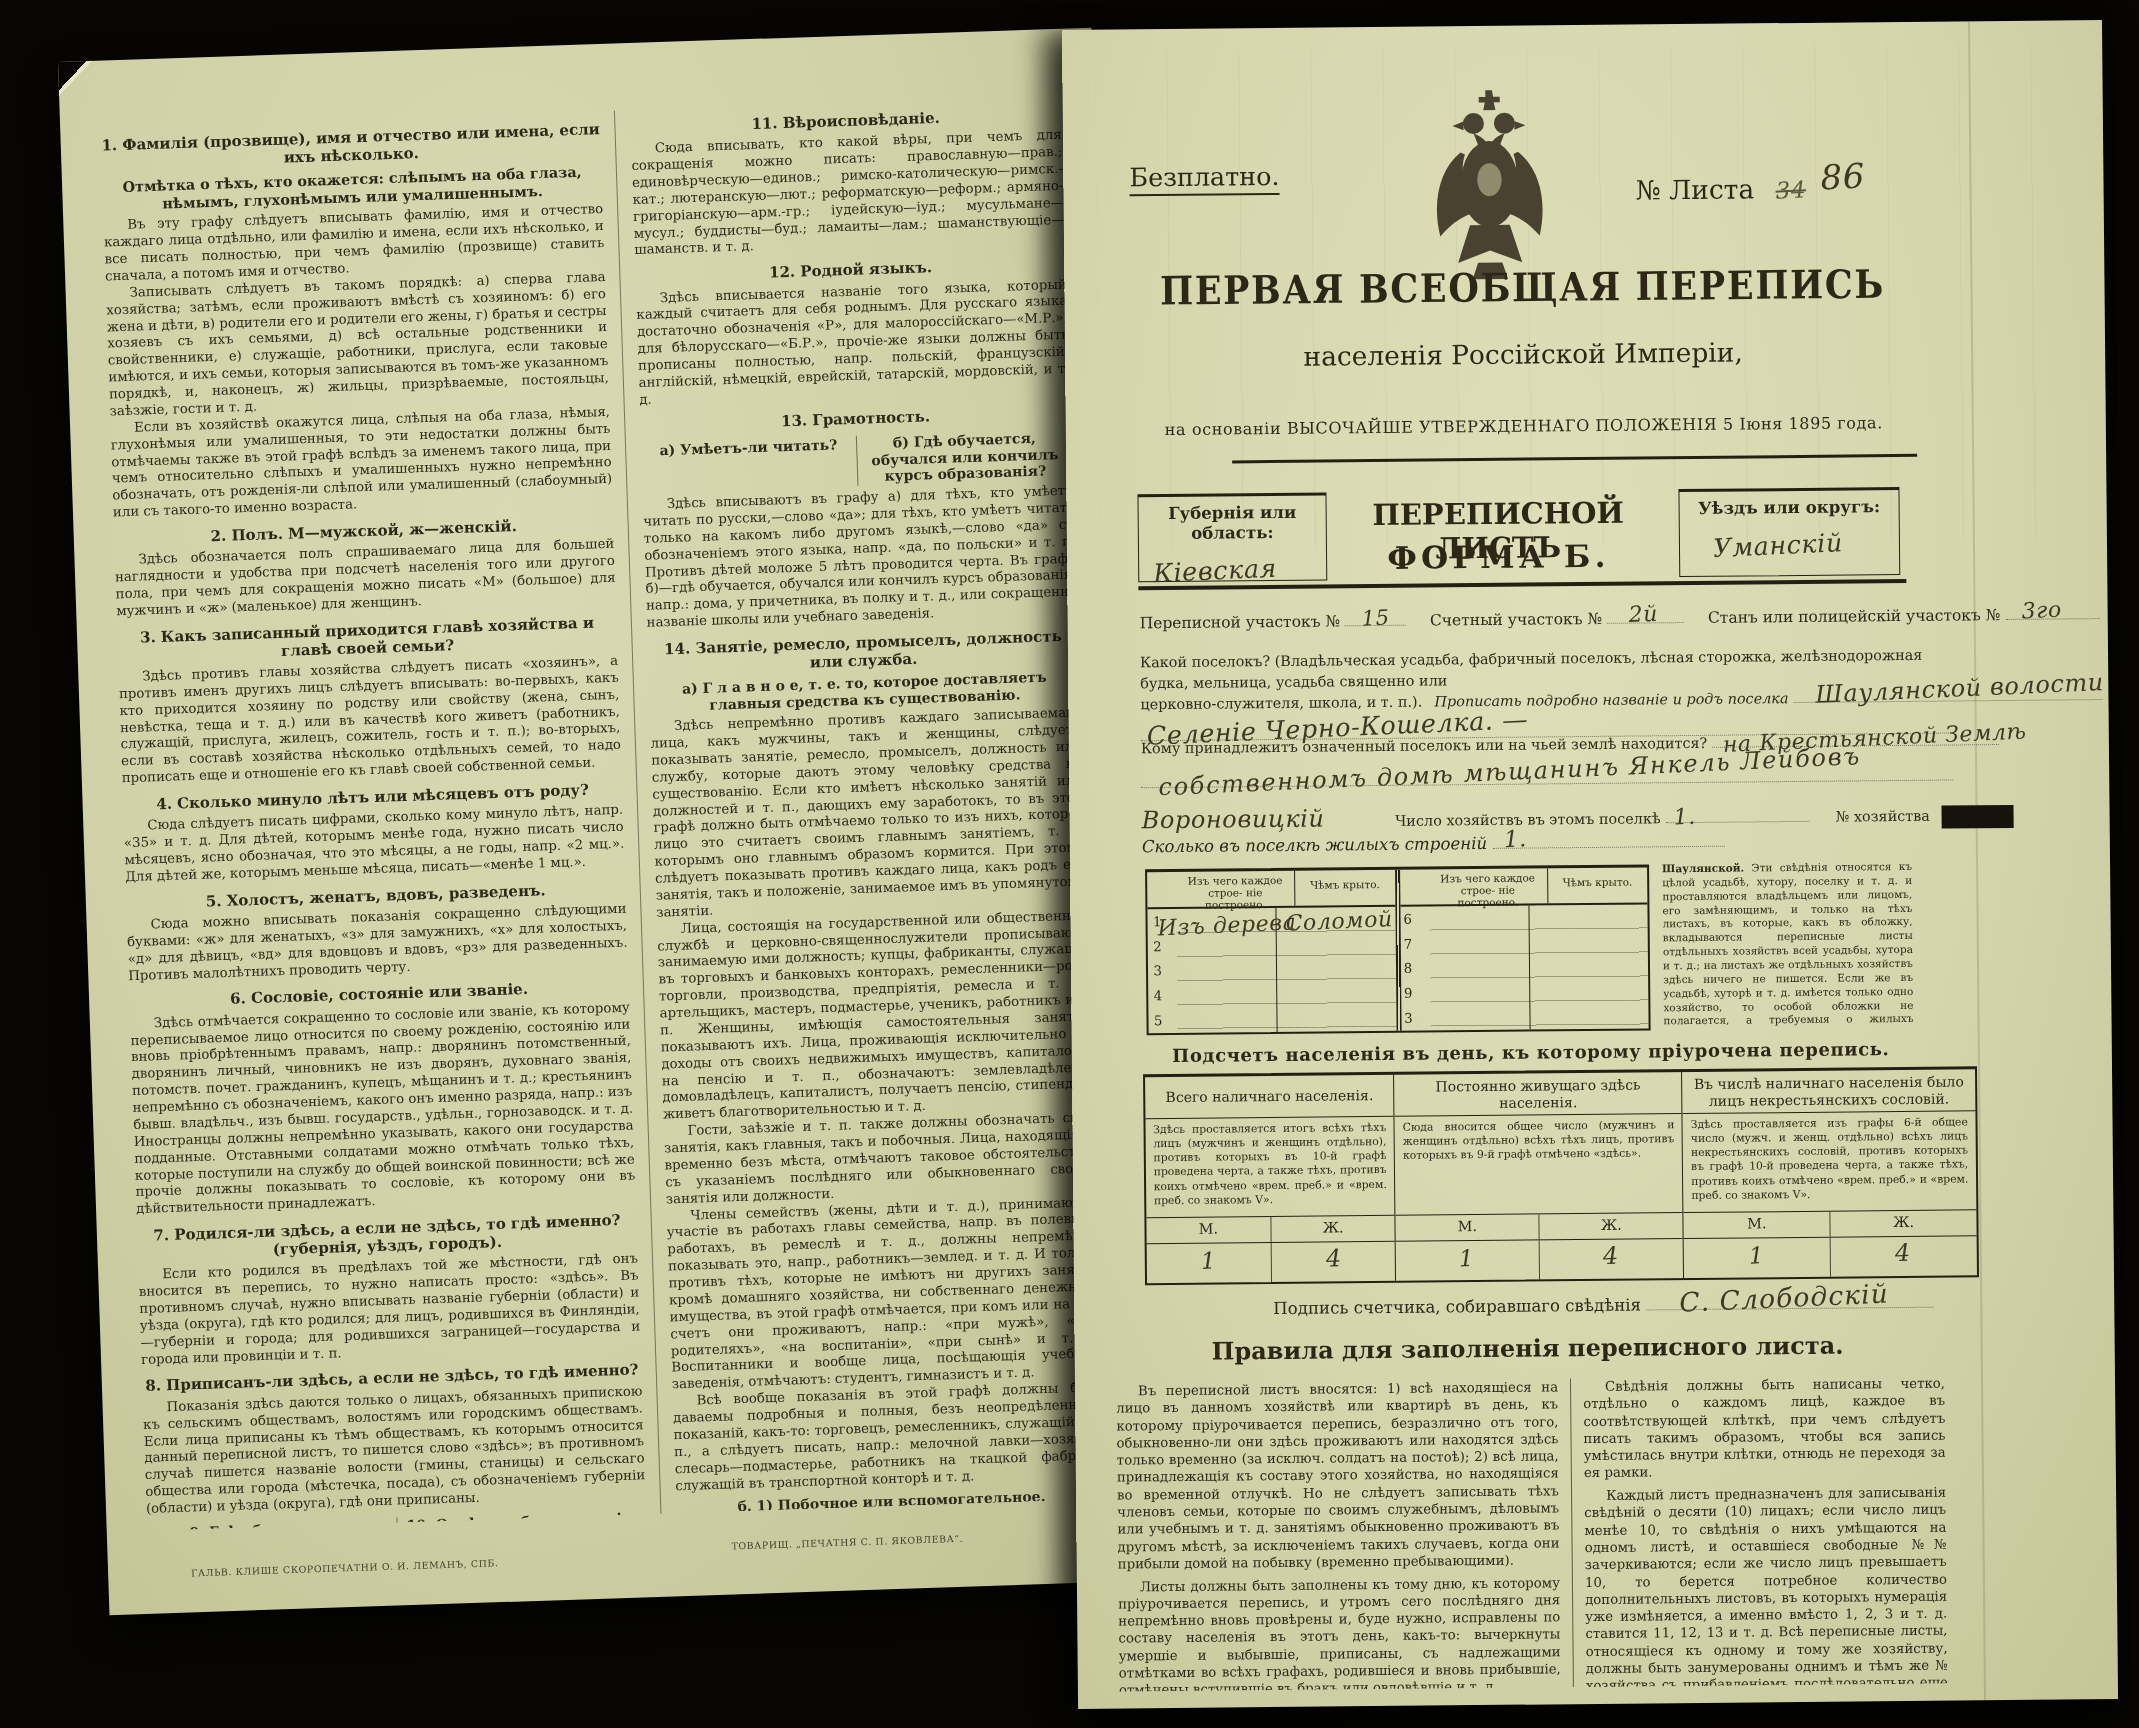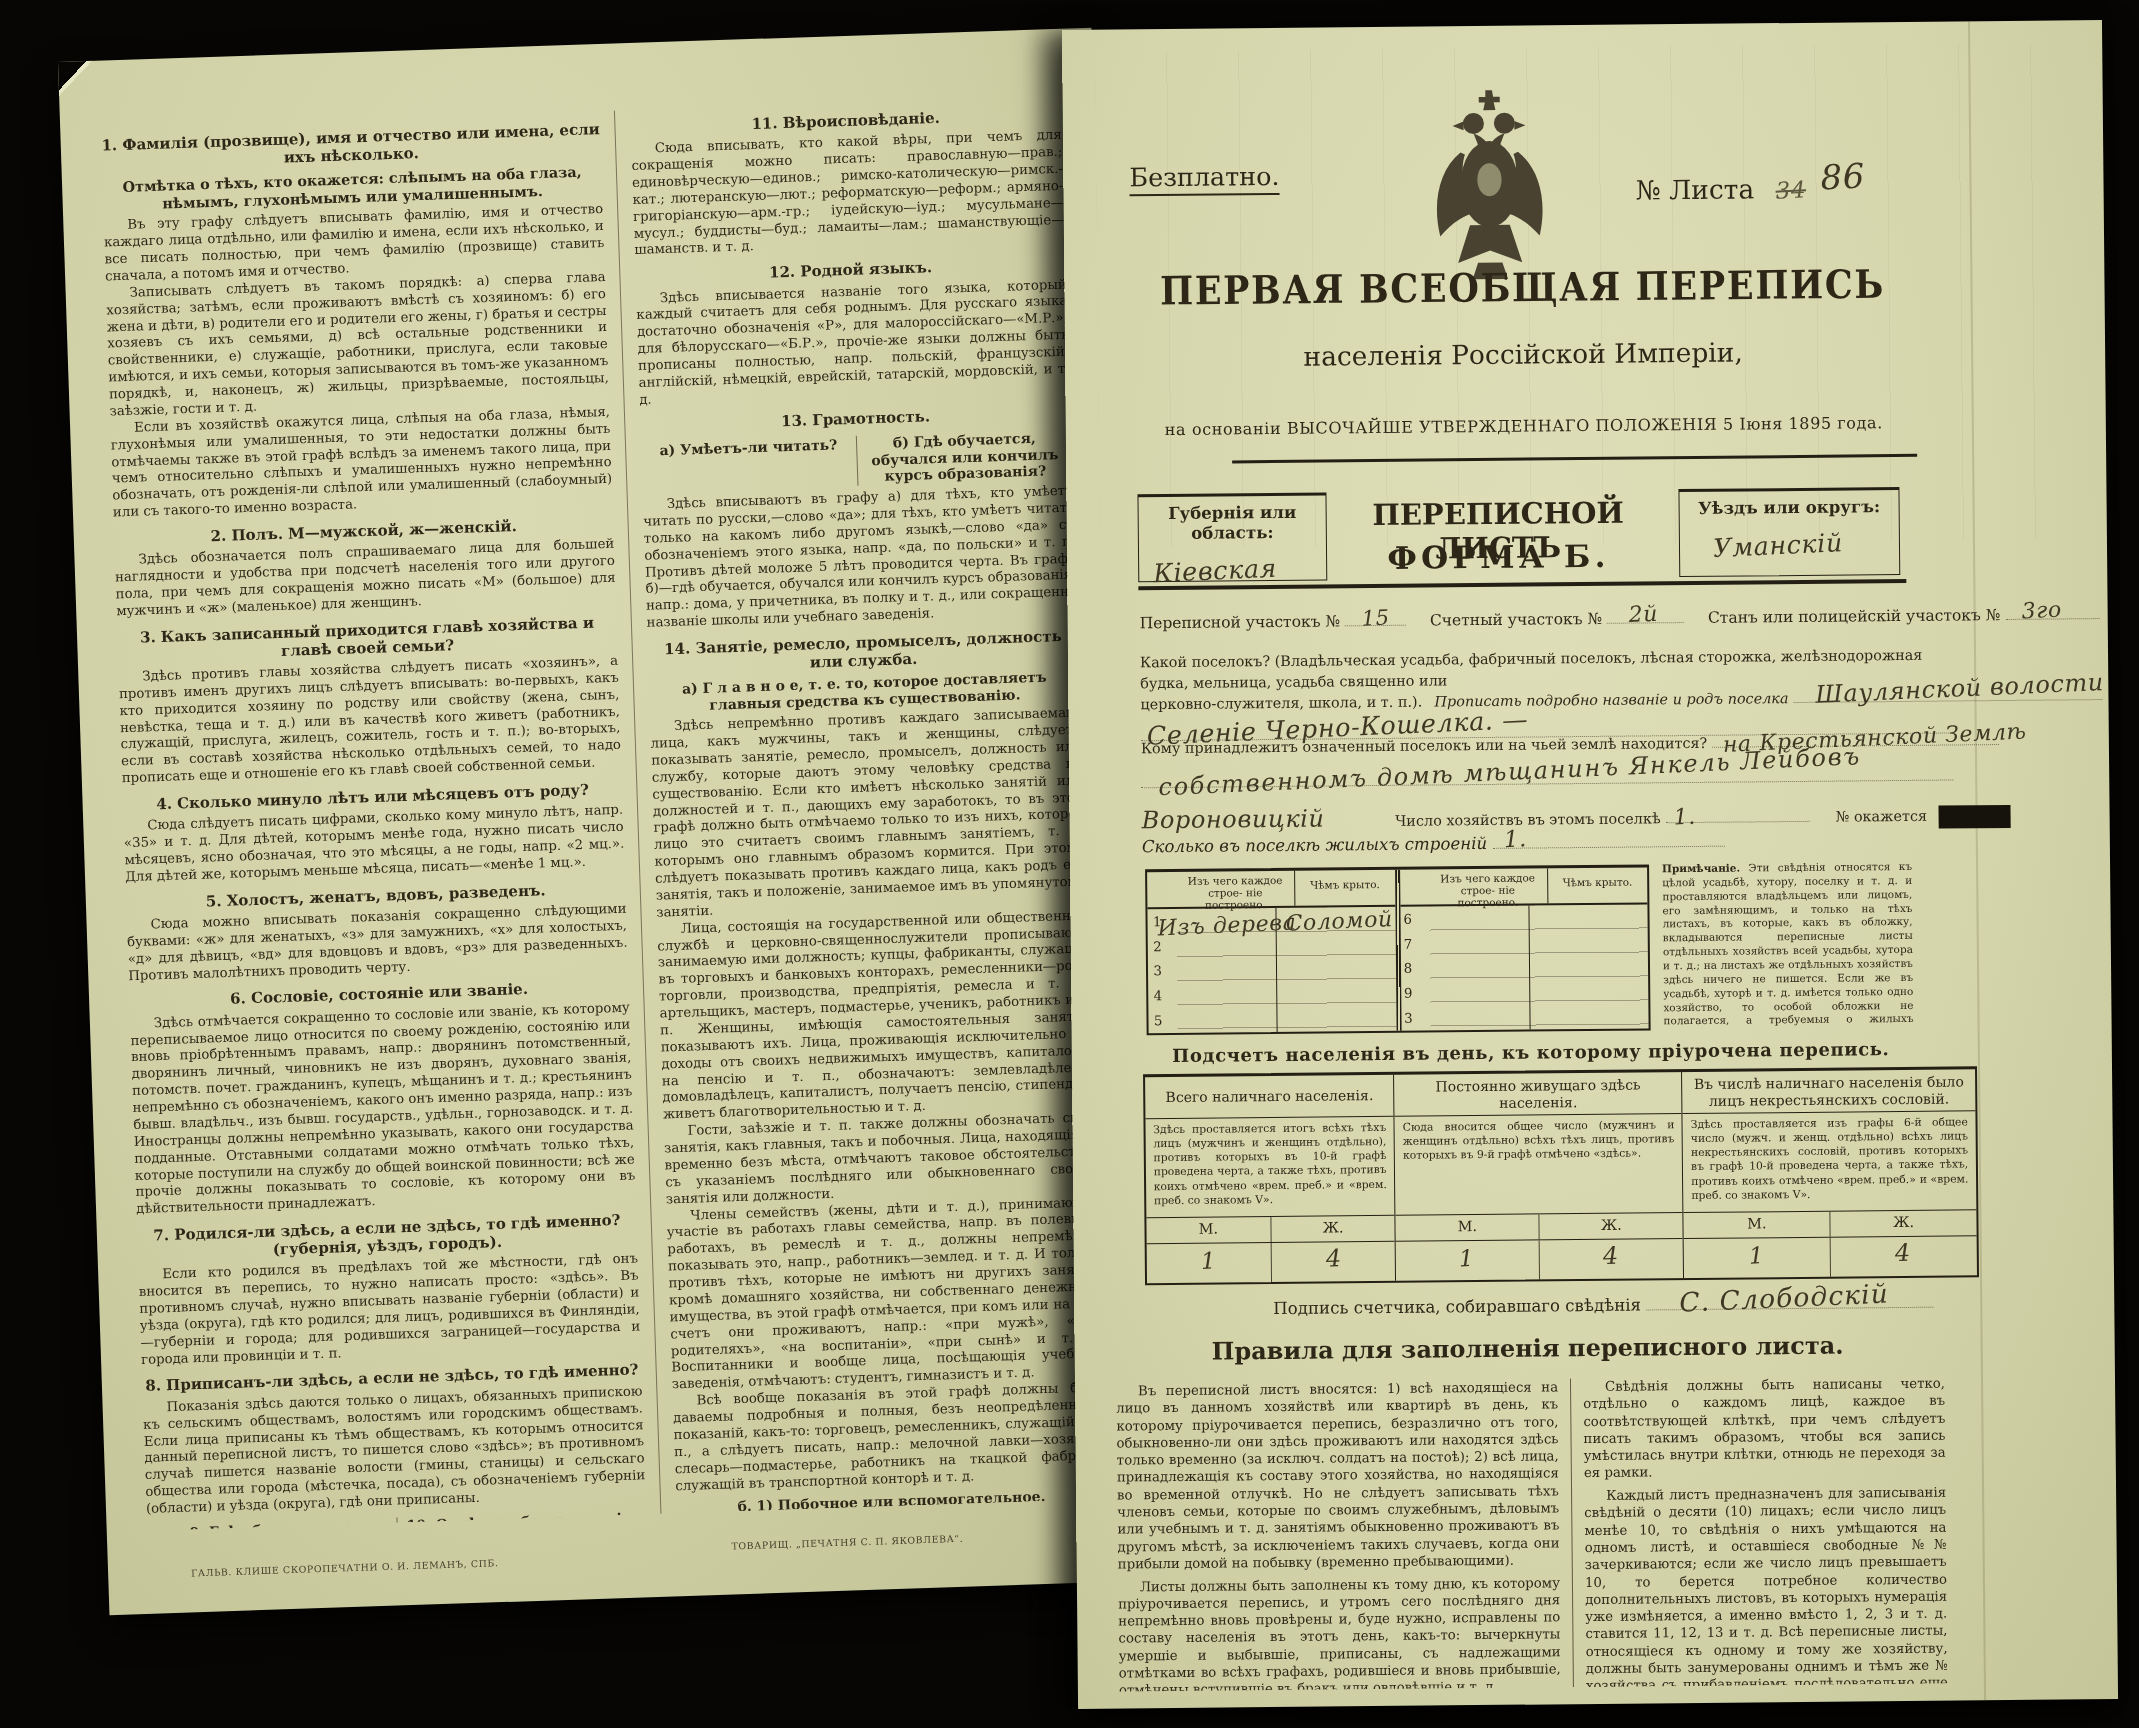--- a/index.html
+++ b/index.html
@@ -180,21 +180,21 @@
         <span>Кому принадлежитъ означенный поселокъ или на чьей землѣ находится?</span>
         <span class="dots" style="width:287px;position:relative;"><span class="hw" style="position:absolute;left:11px;top:-24px;font-size:22px;">на Крестьянской Землѣ</span></span>
       </div>
       <div class="dots" style="width:812px;height:28px;position:relative;">
         <span class="hw" style="position:absolute;left:16.6px;top:-2.2px;font-size:24px;letter-spacing:1.7px;">собственномъ домѣ мѣщанинъ Янкель Лейбовъ</span>
       </div>
       <div style="white-space:nowrap;margin-top:7.7px;">
         <span class="hw" style="font-size:24px;">Вороновицкій</span>
         <span style="margin-left:66px;">Число хозяйствъ въ этомъ поселкѣ</span>
         <span class="dots" style="width:144px;position:relative;"><span class="hw" style="position:absolute;left:8.8px;top:-22px;font-size:22px;">1.</span></span>
-        <span style="margin-left:22px;">№ окажется</span>
+        <span style="margin-left:22px;">№ хозяйства</span>
         <span class="redact" style="display:inline-block;width:72px;height:23px;vertical-align:middle;margin-left:6.6px;"></span>
       </div>
     </div>
 
     <div class="abs" style="left:72px;top:808px;font-size:16.6px;font-style:italic;white-space:nowrap;">
       <span>Сколько въ поселкѣ жилыхъ строеній</span>
       <span class="dots" style="width:232px;position:relative;"><span class="hw" style="position:absolute;left:11px;top:-22px;font-size:23px;">1.</span></span>
     </div>
 
     <div class="abs" style="left:75px;top:840px;width:500px;height:161px;border:2.2px solid #241f14;border-top:3.9px solid #241f14;display:flex;">
@@ -237,21 +237,21 @@
             <span>3</span>
           </div>
           <div style="position:absolute;left:29px;right:0;top:0;bottom:0;background:
             repeating-linear-gradient(180deg,transparent 0 23px,rgba(44,37,24,.5) 23px 24px);opacity:.7;"></div>
           <div style="position:absolute;left:128px;top:0;bottom:0;width:1.1px;background:#241f14;"></div>
         </div>
       </div>
     </div>
 
     <div class="abs note-block" style="left:592px;top:838px;width:250px;height:166px;overflow:hidden;">
-      <span class="serif-b">Примѣчаніе.</span>
+      <span class="serif-b">Шаулянской.</span>
       <span>Эти свѣдѣнія относятся къ цѣлой усадьбѣ, хутору, поселку и т. д. и проставляются владѣльцемъ или лицомъ, его замѣняющимъ, и только на тѣхъ листахъ, въ которые, какъ въ обложку, вкладываются переписные листы отдѣльныхъ хозяйствъ всей усадьбы, хутора и т. д.; на листахъ же отдѣльныхъ хозяйствъ здѣсь ничего не пишется. Если же въ усадьбѣ, хуторѣ и т. д. имѣется только одно хозяйство, то особой обложки не полагается, а требуемыя о жилыхъ строеніяхъ свѣдѣнія пишутся на самомъ переписномъ листѣ этого хозяйства.</span>
     </div>
 
     <div class="abs serif-b" style="left:72px;top:1016px;width:774px;text-align:center;font-size:18px;letter-spacing:0.6px;">Подсчетъ населенія въ день, къ которому пріурочена перепись.</div>
 
     <div class="abs" style="left:71px;top:1045px;width:830px;height:206px;border:2.2px solid #241f14;border-top:3.9px solid #241f14;display:flex;">
 
       <div style="flex:450;display:flex;flex-direction:column;border-right:1.7px solid #241f14;">
         <div class="ct-title" style="height:41px;display:flex;align-items:center;justify-content:center;padding:0 7.7px;">Всего наличнаго населенія.</div>
         <div style="border-top:1.7px solid #241f14;flex:1;padding:4.4px 7.7px;" class="ct-desc">Здѣсь проставляется итогъ всѣхъ тѣхъ лицъ (мужчинъ и женщинъ отдѣльно), противъ которыхъ въ 10-й графѣ проведена черта, а также тѣхъ, противъ коихъ отмѣчено «врем. преб.» и «врем. преб. со знакомъ V».</div>

